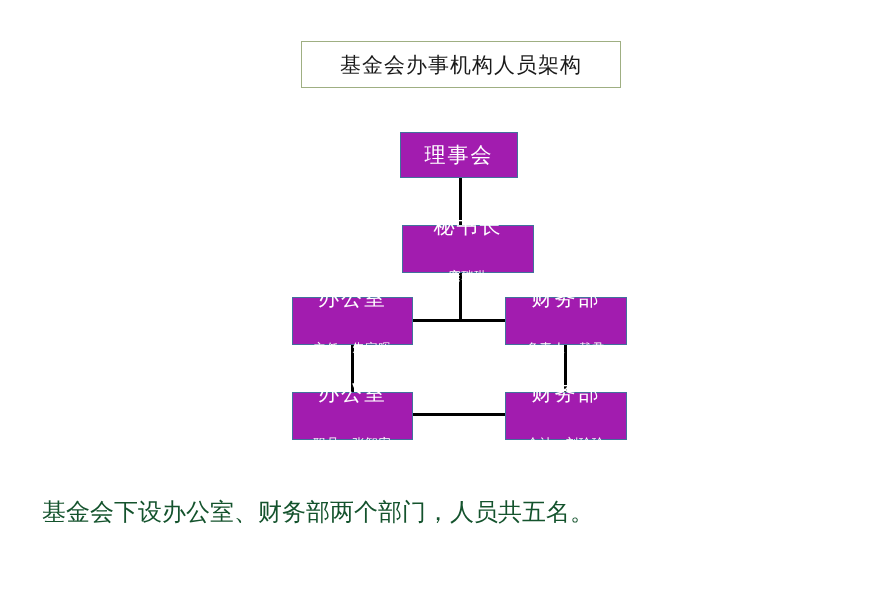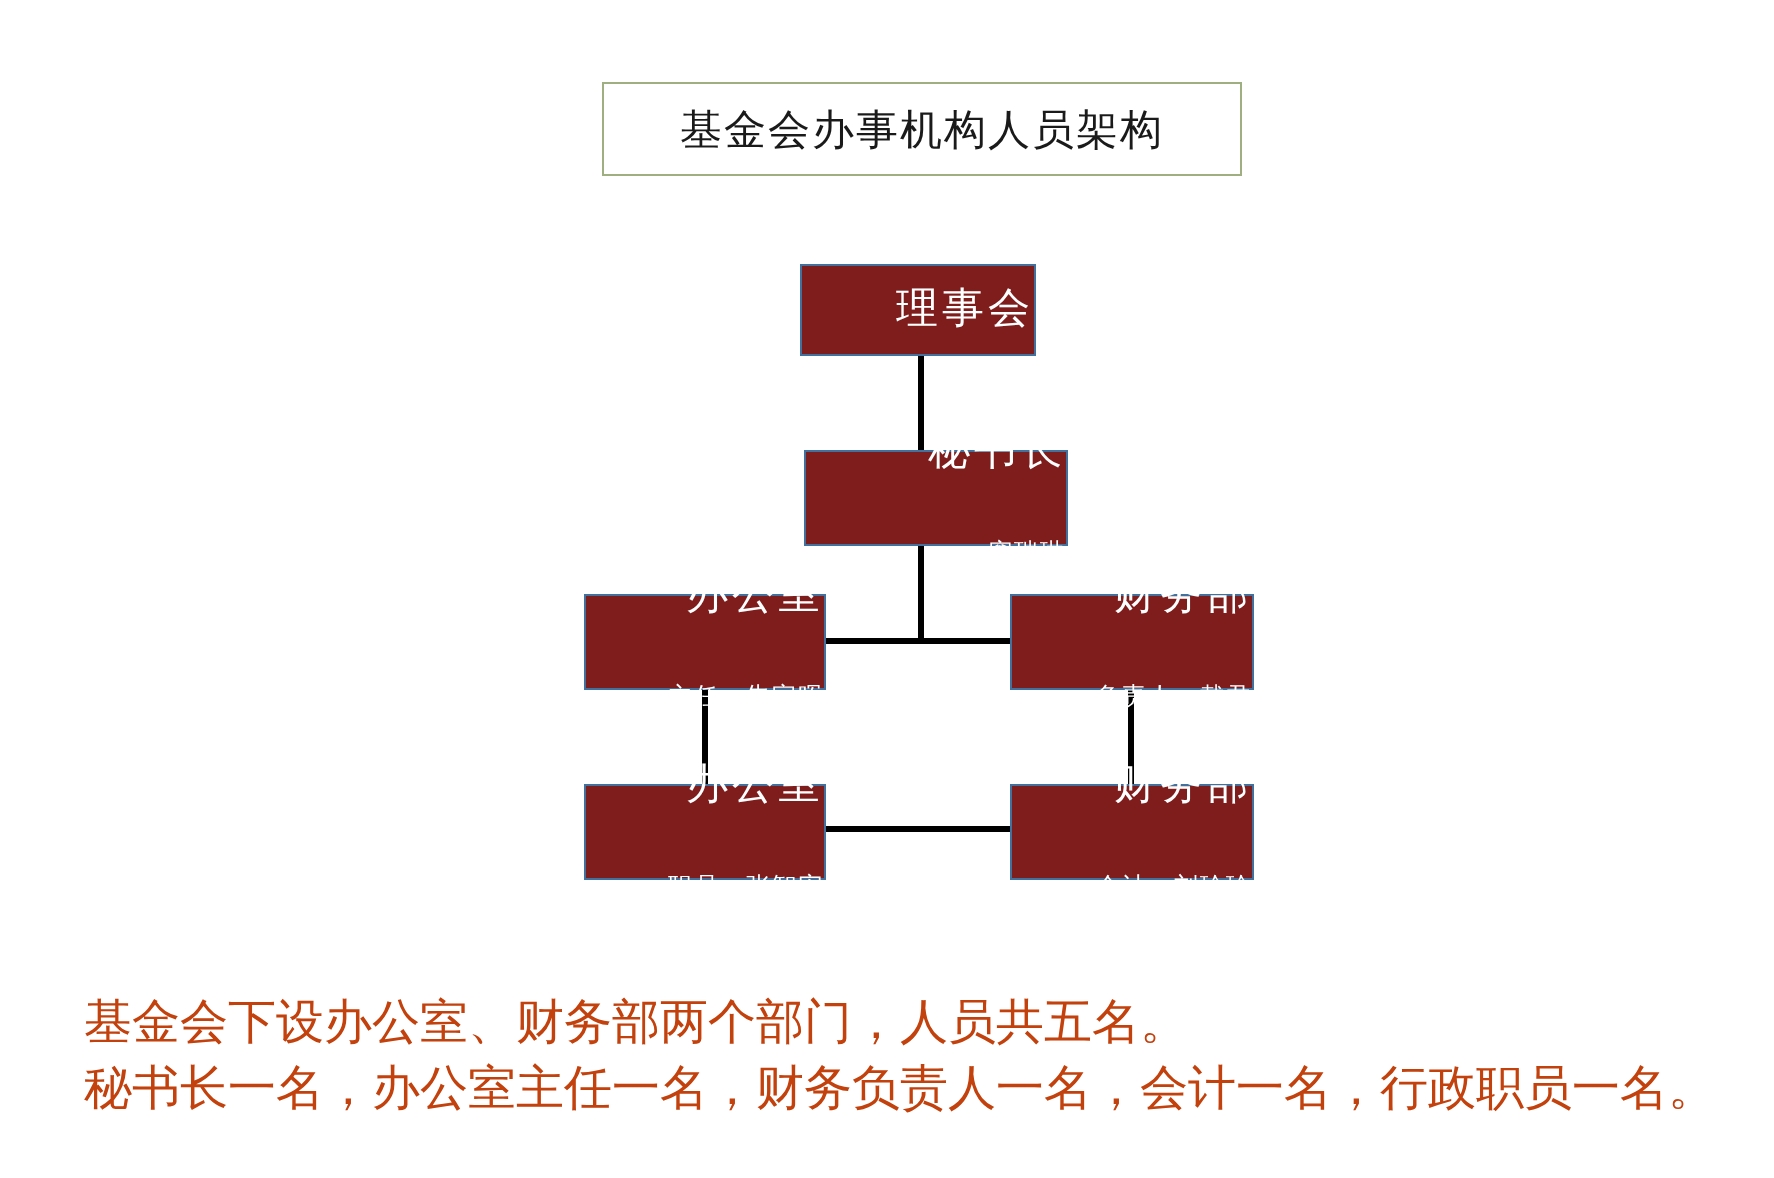--- a/index.html
+++ b/index.html
@@ -27,26 +27,26 @@
     display: flex;
     align-items: center;
     justify-content: center;
     font-size: 21px;
     color: #1a1a1a;
     letter-spacing: 1px;
   }
   
   .node {
     position: absolute;
-    background: #7f1d1d;
+    background: #a21caf;
     border: 1px solid #41719C;
     color: #ffffff;
     display: flex;
     flex-direction: column;
-    align-items: flex-end;
+    align-items: center;
     justify-content: center;
     text-align: center;
     box-sizing: border-box;
   }
   .node-title {
     font-size: 21px;
     line-height: 1.1;
     letter-spacing: 2px;
   }
   .node-subtitle {
@@ -72,21 +72,21 @@
   #conn-office-down     { left: 351px; top: 345px; width: 3px;  height: 47px; }
   #conn-finance-down    { left: 564px; top: 345px; width: 3px;  height: 47px; }
   #conn-row4-horizontal { left: 413px; top: 413px; width: 93px; height: 3px;  }
   
   #footer {
     position: absolute;
     left: 42px;
     top: 495px;
     font-size: 24px;
     line-height: 33px;
-    color: #c2410c;
+    color: #14532d;
   }
   #footer p {
     margin: 0;
     padding: 0;
     white-space: nowrap;
   }
 </style>
 </head>
 <body>
 
@@ -127,16 +127,15 @@
     <div class="node-subtitle">职员：张智宏</div>
   </div>
 
   <div class="node" id="node-finance-staff">
     <div class="node-title">财务部</div>
     <div class="node-subtitle">会计：刘珍珍</div>
   </div>
 
   <div id="footer">
     <p>基金会下设办公室、财务部两个部门，人员共五名。</p>
-    <p>秘书长一名，办公室主任一名，财务负责人一名，会计一名，行政职员一名。</p>
   </div>
 
 </div>
 
 </body></html>

